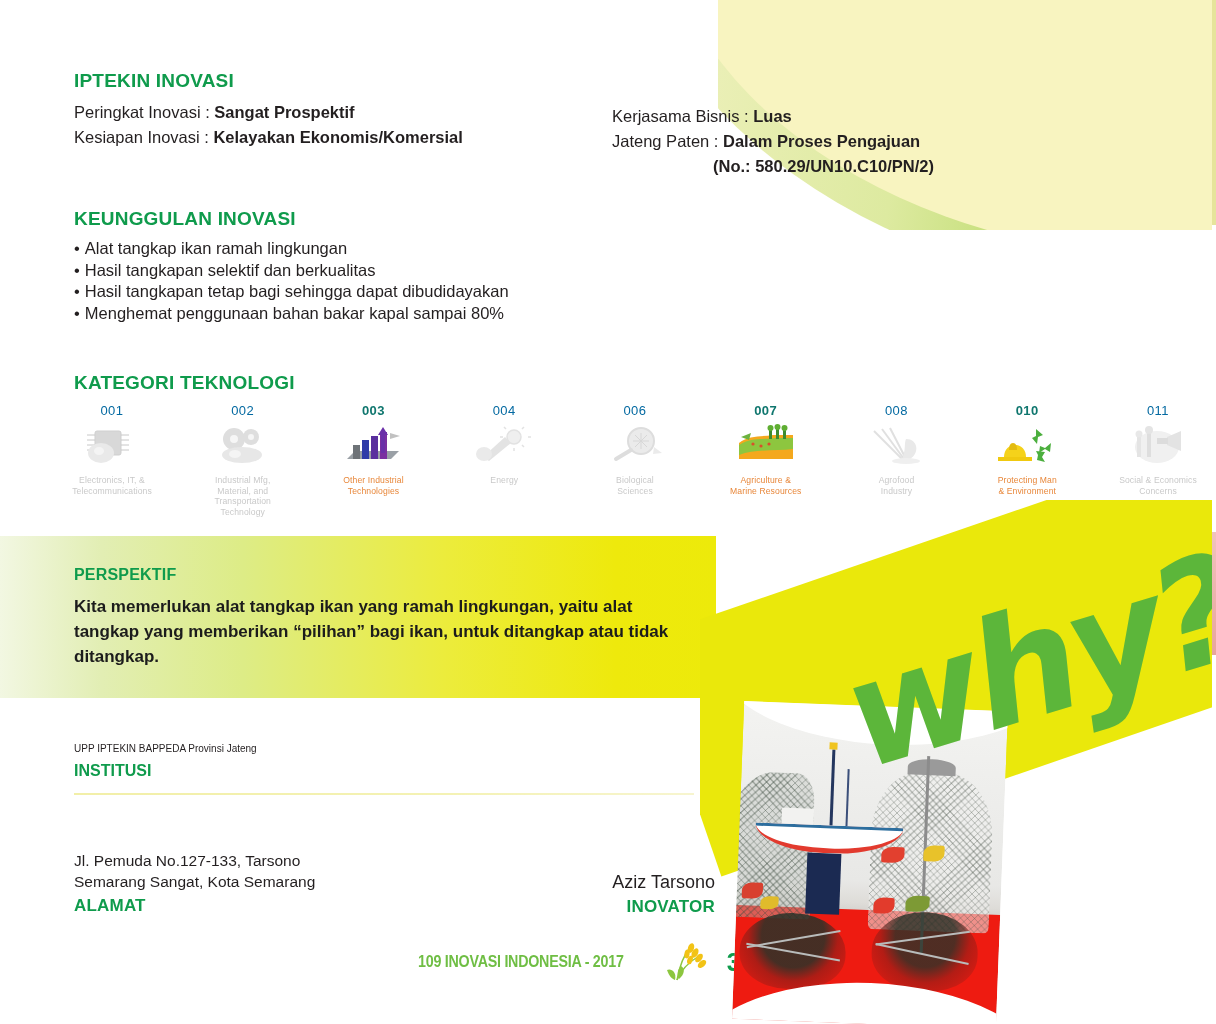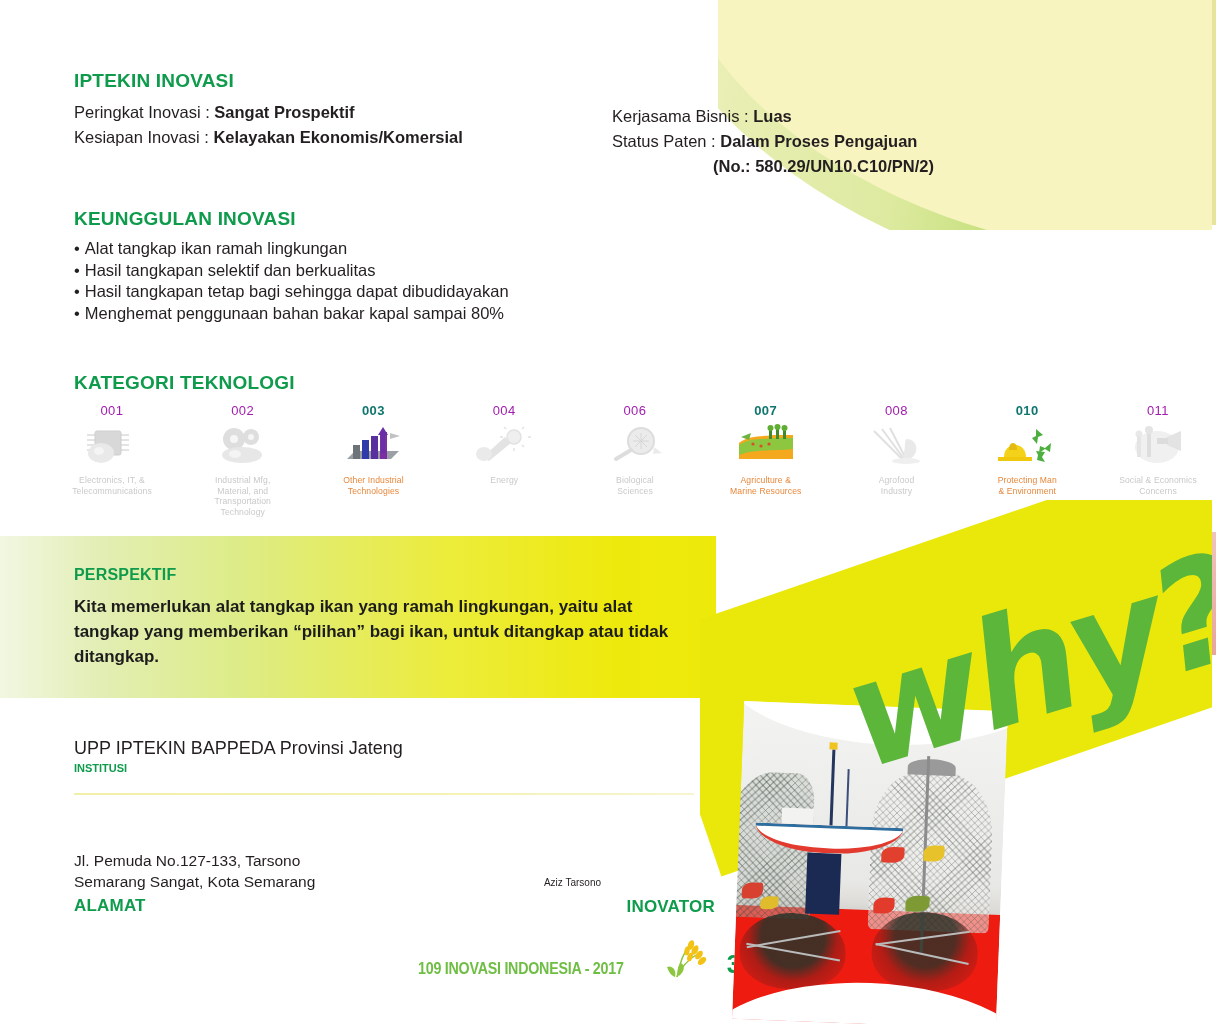--- a/index.html
+++ b/index.html
@@ -64,21 +64,21 @@
   #kategori-head{ position:absolute; left:74px; top:372px; }
   #cat-row{
     position:absolute; left:62px; top:403px; width:1146px;
     display:flex; justify-content:space-between; align-items:flex-start;
   }
   .cat{
     width:100px; text-align:center;
     display:flex; flex-direction:column; align-items:center;
   }
   .cat .num{
-    font-size:13px; color:#a21caf; letter-spacing:.5px; margin-bottom:4px;
+    font-size:13px; color:#0369a1; letter-spacing:.5px; margin-bottom:4px;
   }
   .cat .glyph{
     width:74px; height:48px; position:relative; margin-bottom:5px;
     display:flex; align-items:center; justify-content:center;
   }
   .cat .cap{
     font-size:8.6px; line-height:10.5px; color:#c9c9c9; letter-spacing:.1px;
   }
   .cat.on .num{ color:#0f766e; font-weight:bold; }
   .cat.on .cap{ color:#e8873a; }
@@ -91,39 +91,39 @@
   #perspektif-inner{ position:absolute; left:74px; top:30px; width:612px; }
   #perspektif-inner .ptitle{
     color:#0f9b4c; font-weight:bold; font-size:16px; letter-spacing:.2px; margin-bottom:10px;
   }
   #perspektif-inner .ptext{
     font-size:17px; font-weight:bold; line-height:25px; color:#1c1c1c;
   }
 
   
   #institusi{ position:absolute; left:74px; top:738px; width:620px; }
-  #institusi .val{ font-size:18px; line-height:21px; }
-  #institusi .lbl{ color:#0f9b4c; font-weight:bold; font-size:11px; margin-top:3px; }
+  #institusi .val{ font-size:10px; line-height:21px; }
+  #institusi .lbl{ color:#0f9b4c; font-weight:bold; font-size:16px; margin-top:3px; }
   #inst-rule{
     position:absolute; left:74px; top:793px; width:620px; height:2px;
     background:linear-gradient(90deg,#f2efa8 0%,#f4f2b4 60%,#f7f5cf 100%);
   }
 
   #alamat{ position:absolute; left:74px; top:850px; width:420px; }
   #alamat .val{ font-size:15.5px; line-height:21px; }
   #alamat .lbl{ color:#0f9b4c; font-weight:bold; font-size:17px; margin-top:4px; letter-spacing:.2px; }
 
   #inovator{ position:absolute; left:430px; top:872px; width:285px; text-align:right; }
-  #inovator .val{ font-size:10px; line-height:21px;text-align:center; }
+  #inovator .val{ font-size:18px; line-height:21px; }
   #inovator .lbl{ color:#0f9b4c; font-weight:bold; font-size:17px; margin-top:4px; letter-spacing:.2px; }
 
   
   #footer{
     position:absolute; left:418px; top:945px; height:34px;
-    display:flex; align-items:flex-end; 
+    display:flex; align-items:center; 
   }
   #footer .ftxt{
     color:#6fbe44; font-weight:bold; font-size:17px;
     font-family:"Liberation Sans Narrow","Liberation Sans", sans-serif;
     letter-spacing:-.3px; transform:scaleX(.84); transform-origin:left center;
   }
   #footer .pageno{
     color:#0f9b4c; font-weight:bold; font-size:25px; margin-left:12px;
   }
   #rice-icon{ width:52px; height:40px; position:relative; }
@@ -226,21 +226,21 @@
   <div class="body-line">
     <span>Kesiapan Inovasi : </span><b>Kelayakan Ekonomis/Komersial</b>
   </div>
 </section>
 
 <section id="kerjasama">
   <div class="body-line">
     <span>Kerjasama Bisnis : </span><b>Luas</b>
   </div>
   <div class="body-line">
-    <span>Status Paten : </span><b>Dalam Proses Pengajuan</b>
+    <span>Jateng Paten : </span><b>Dalam Proses Pengajuan</b>
   </div>
   <div class="body-line indent">
     <b>(No.: 580.29/UN10.C10/PN/2)</b>
   </div>
 </section>
 
 <section id="keunggulan">
   <div class="sec-head">KEUNGGULAN INOVASI</div>
   <ul>
     <li>Alat tangkap ikan ramah lingkungan</li>

